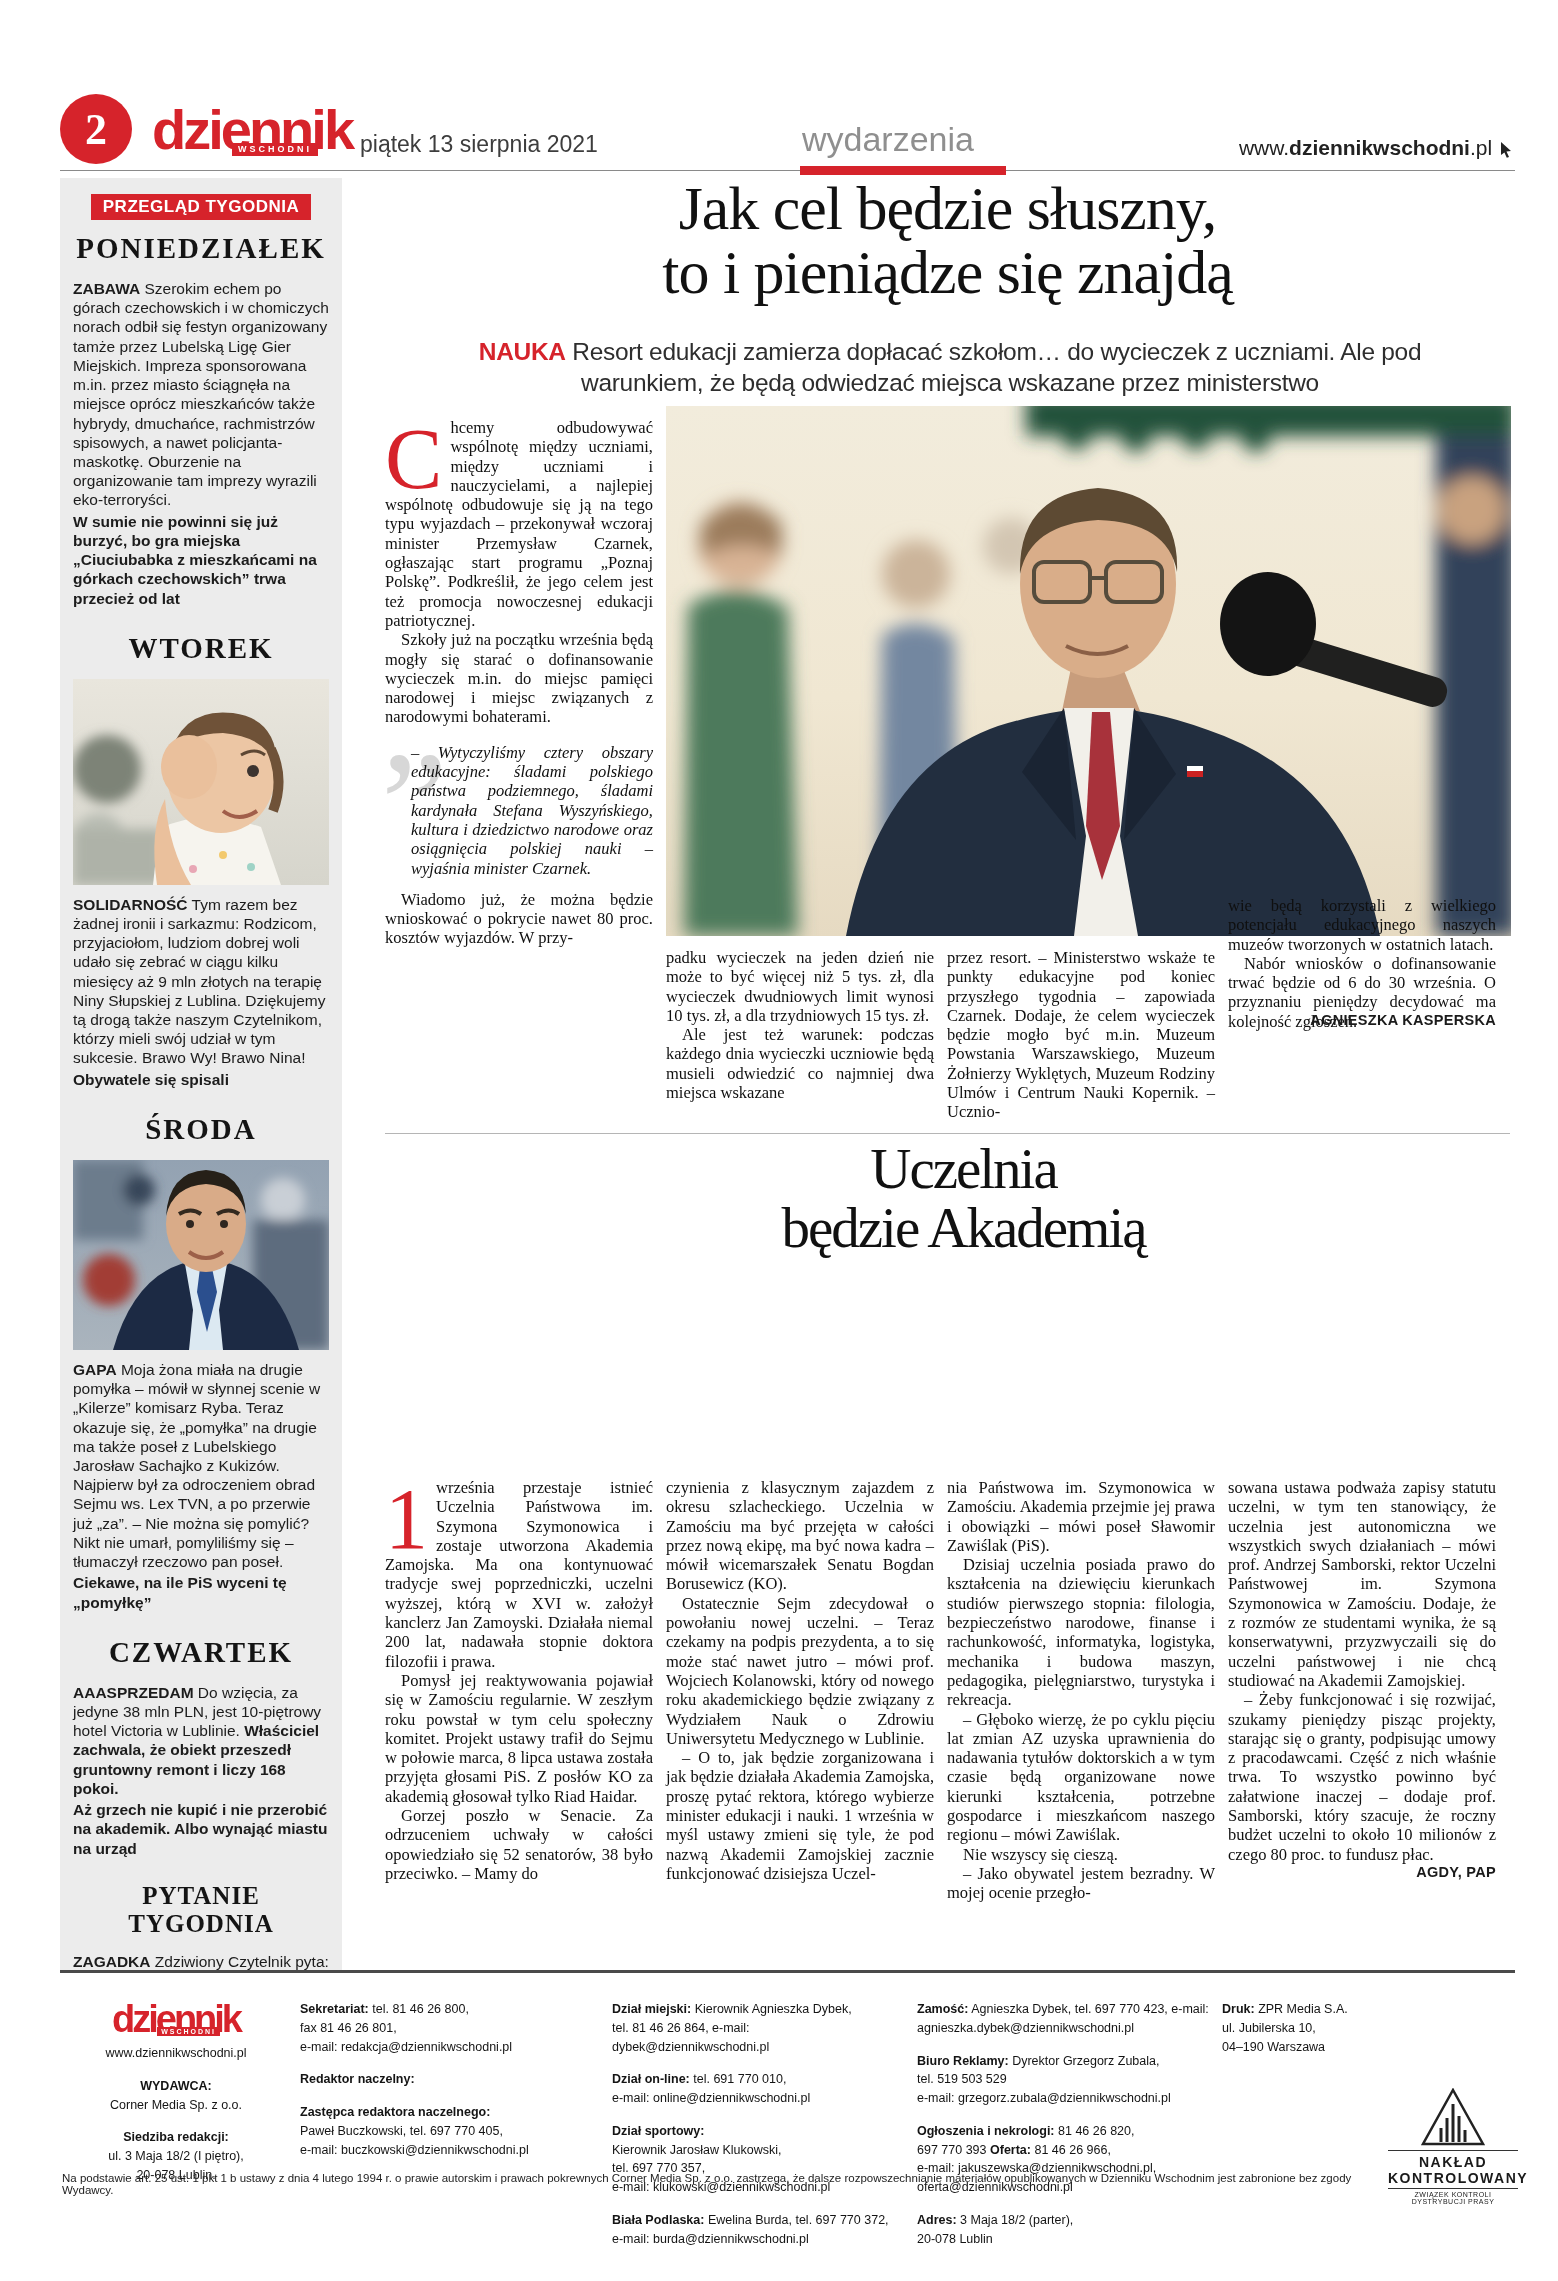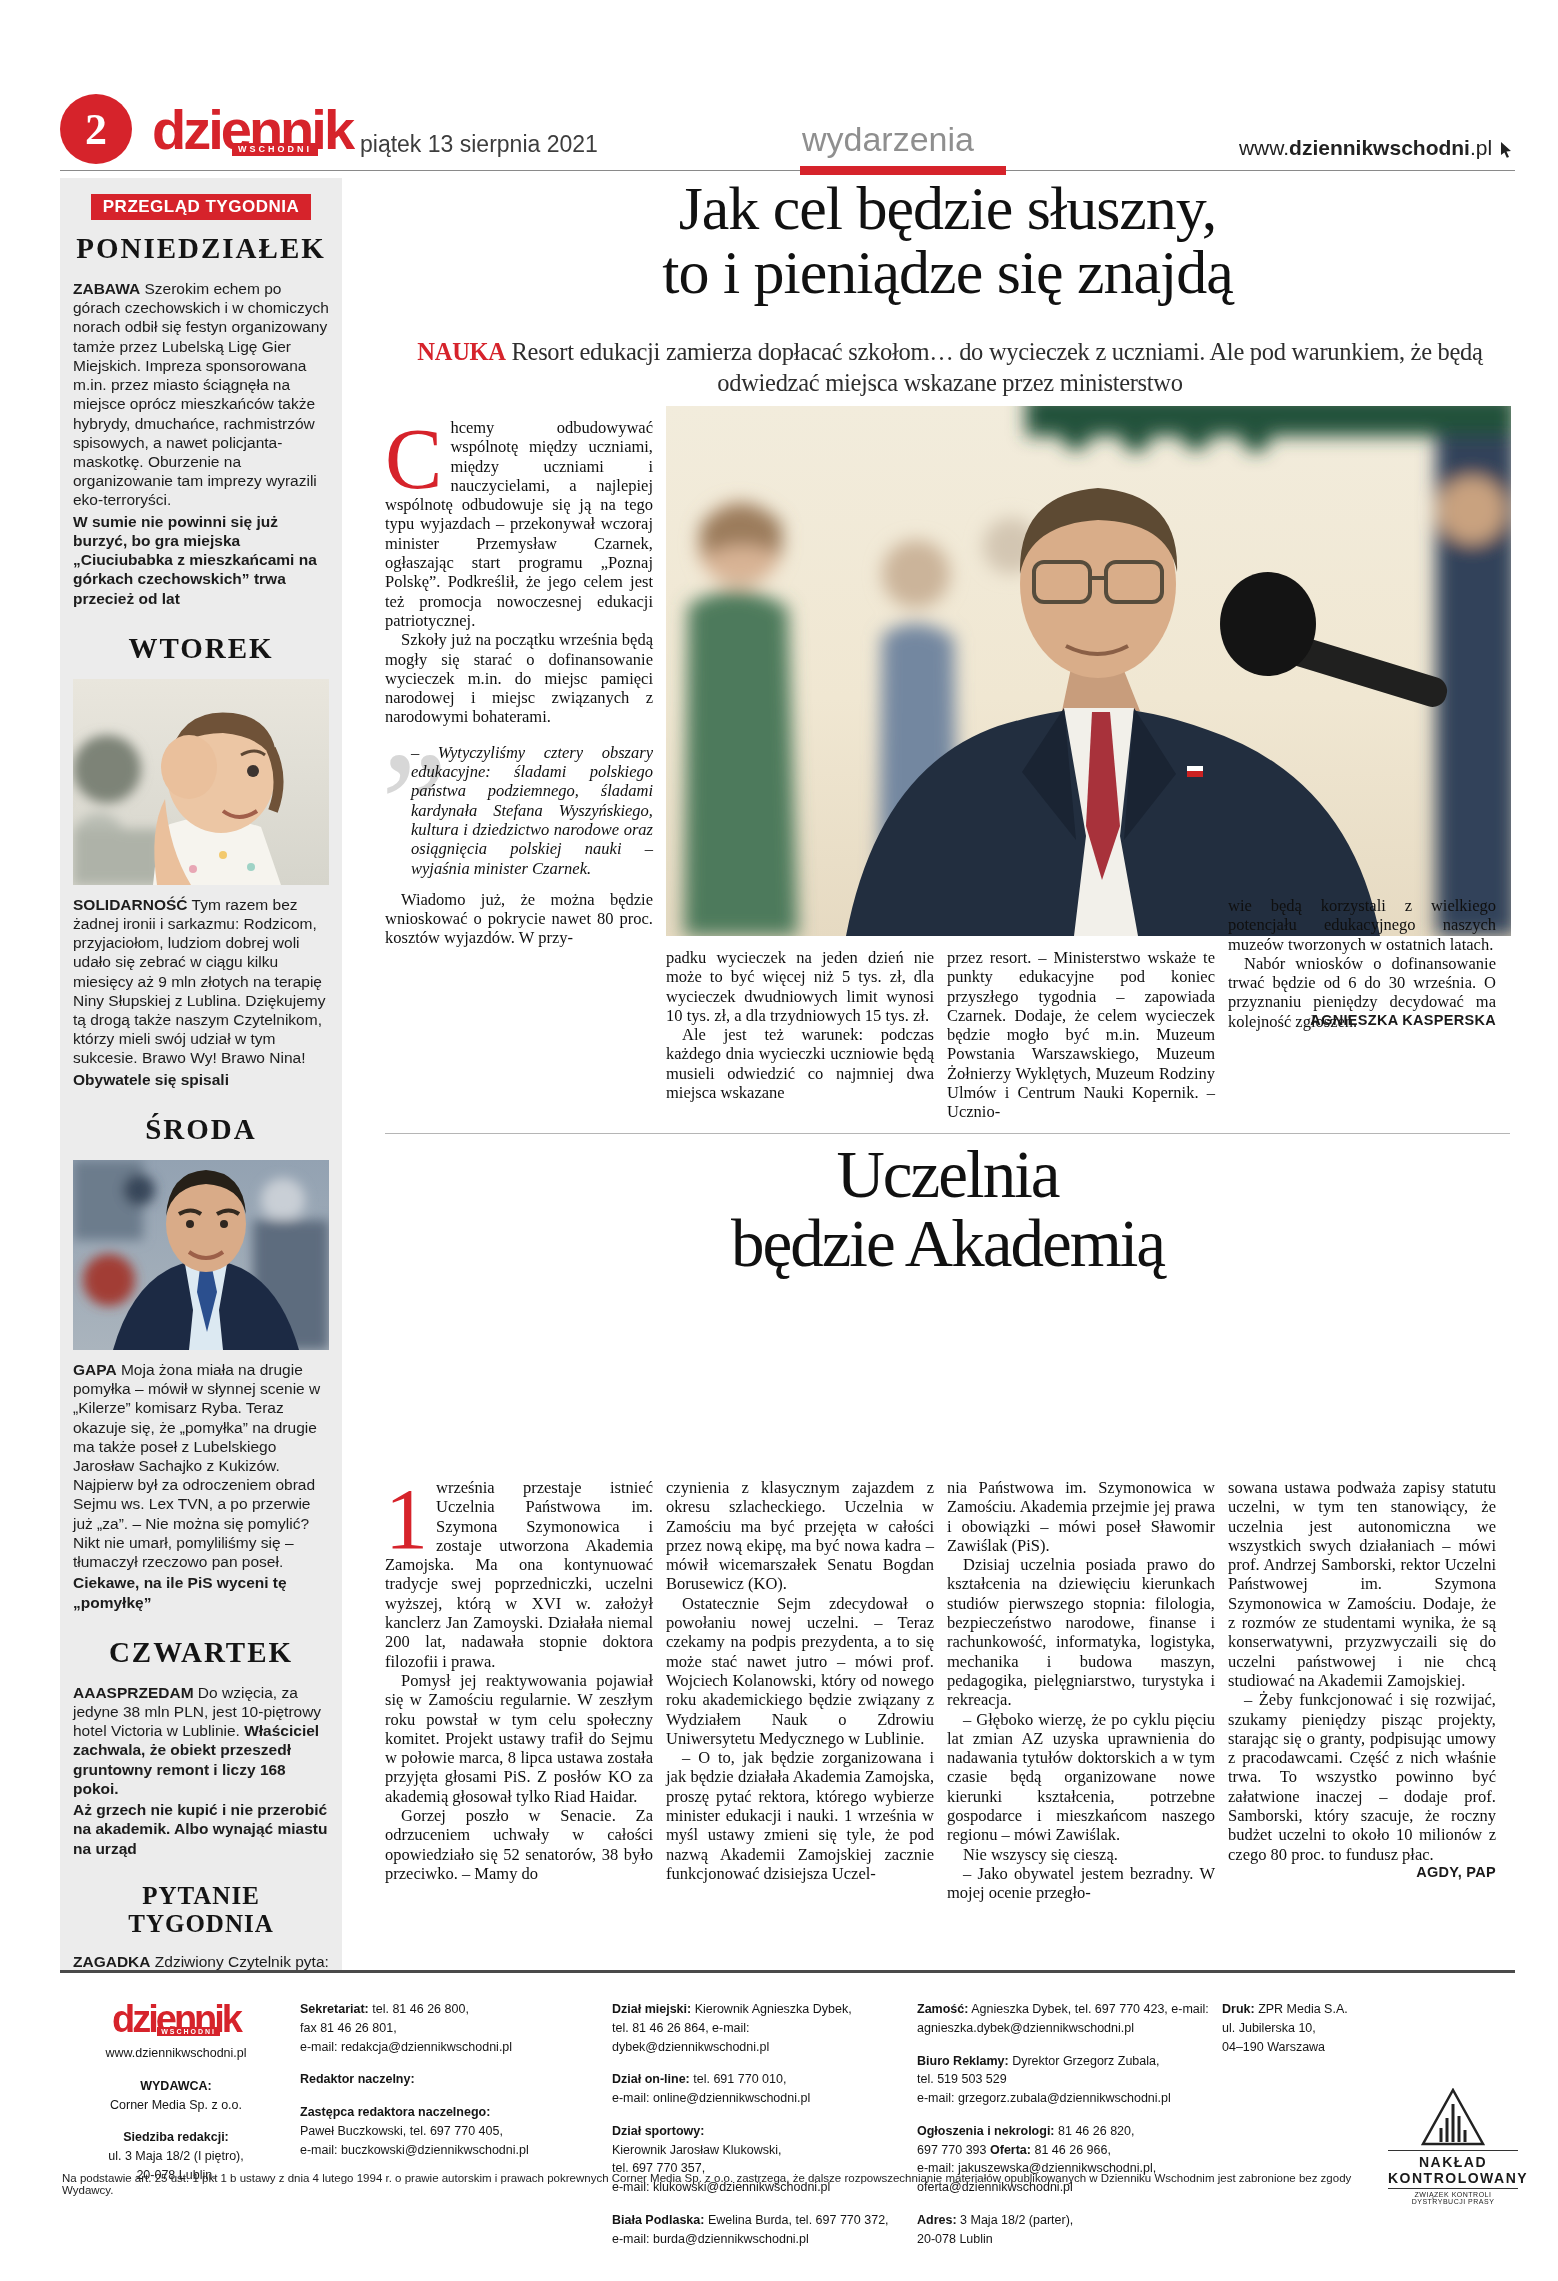--- a/index.html
+++ b/index.html
@@ -33,21 +33,21 @@
   .day.first{margin-top:2px;}
   .day.small{font-size:25px;letter-spacing:1px;}
   .side-paras p{margin:0 0 2px;font-size:15.5px;line-height:1.24;color:#1c1c1c;text-align:left;}
   .side-paras p b{font-weight:bold;}
   .side-photo{display:block;width:256px;margin:6px 0 10px;}
 
   
   .abs{position:absolute;}
   .headline{font-family:"Liberation Serif",serif;font-weight:normal;color:#111;text-align:center;letter-spacing:-1px;}
   .h1{left:385px;top:176px;width:1125px;font-size:62px;line-height:1.04;}
-  .h2{left:385px;top:1140px;width:1125px;font-size:67px;line-height:1.03;letter-spacing:-2px;}
+  .h2{left:401px;top:1140px;width:1125px;font-size:57px;line-height:1.03;letter-spacing:-2px;}
   .lead{text-align:center;color:#2e2e2e;font-size:24.5px;line-height:1.28;letter-spacing:-.3px;}
   .lead .kicker{color:#d6232b;font-weight:bold;}
   .lead1{left:415px;top:336px;width:1070px;}
   .lead2{left:410px;top:1366px;width:1080px;}
   .col{width:268px;}
   .col p, .bp{font-family:"Liberation Serif",serif;font-size:16.5px;line-height:1.17;text-align:justify;
               margin:0;color:#0f0f0f;}
   .colflow p + p{text-indent:16px;}
   .ind{text-indent:16px;}
   .dropcap{float:left;color:#d6232b;font-family:"Liberation Serif",serif;font-size:86px;line-height:.78;
@@ -192,21 +192,21 @@
     <div class="side-paras">
         <p><b>ZAGADKA</b><span> Zdziwiony Czytelnik pyta: Skoro na starym stadionie żużlowym przy Zygmuntowskich można było zorganizować dwudniowe Speedway Grand Prix of Poland, to po co budować nowy za 180 milionów?</span></p>
       </div>
 
   </aside>
 
   <h1 class="abs headline h1" style="margin:0;">
     <span>Jak cel będzie słuszny,</span><br>
     <span>to i pieniądze się znajdą</span>
   </h1>
-  <p class="abs lead lead1" style="margin:0;font-family:Liberation Serif, serif;">
+  <p class="abs lead lead1" style="margin:0;">
     <b class="kicker">NAUKA</b>
     <span>Resort edukacji zamierza dopłacać szkołom… do wycieczek z uczniami. Ale pod warunkiem, że będą odwiedzać miejsca wskazane przez ministerstwo</span>
   </p>
 
   <svg class="abs photo1" viewBox="0 0 845 530" preserveAspectRatio="none">
     <defs>
       <linearGradient id="pbg" x1="0" y1="0" x2="0" y2="1">
         <stop offset="0" stop-color="#f2ecdc"></stop>
           <stop offset="0.55" stop-color="#f0e7d2"></stop>
           <stop offset="1" stop-color="#e6dac2"></stop>

